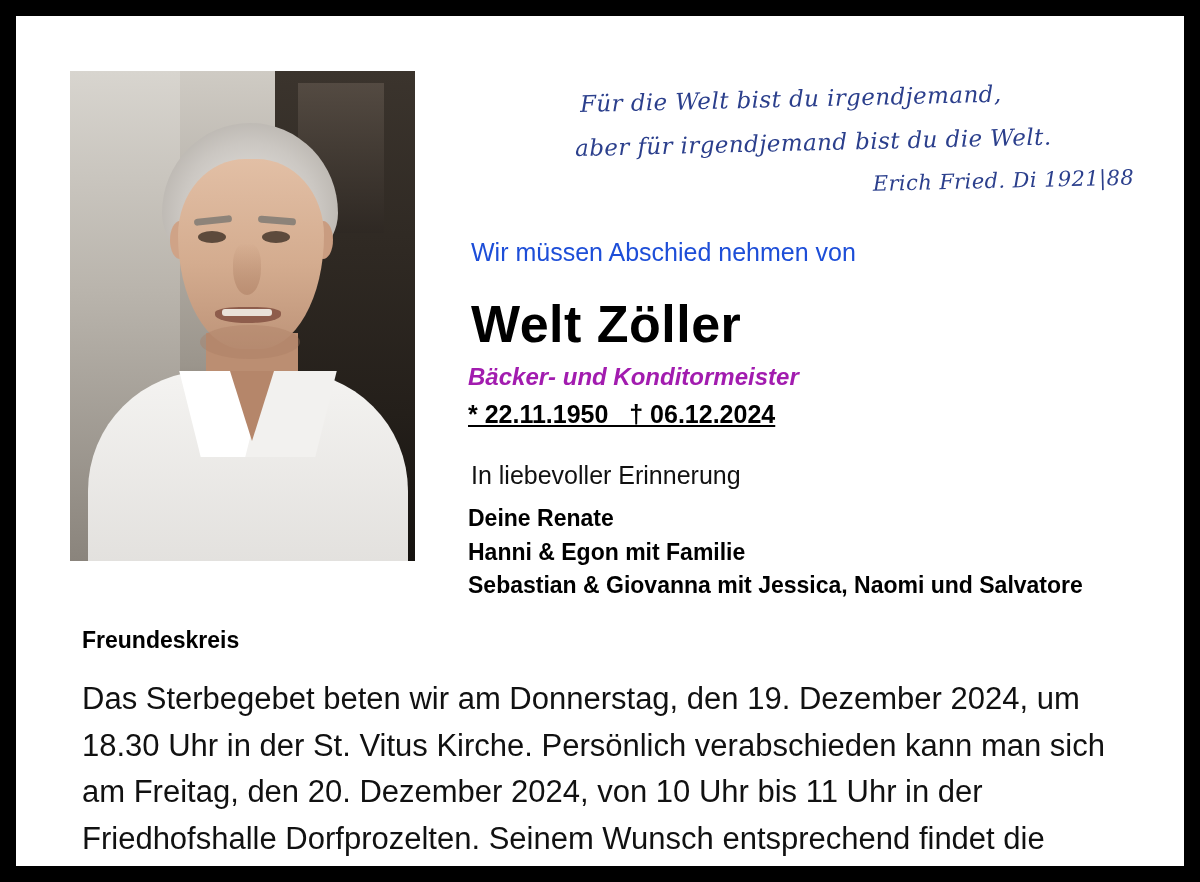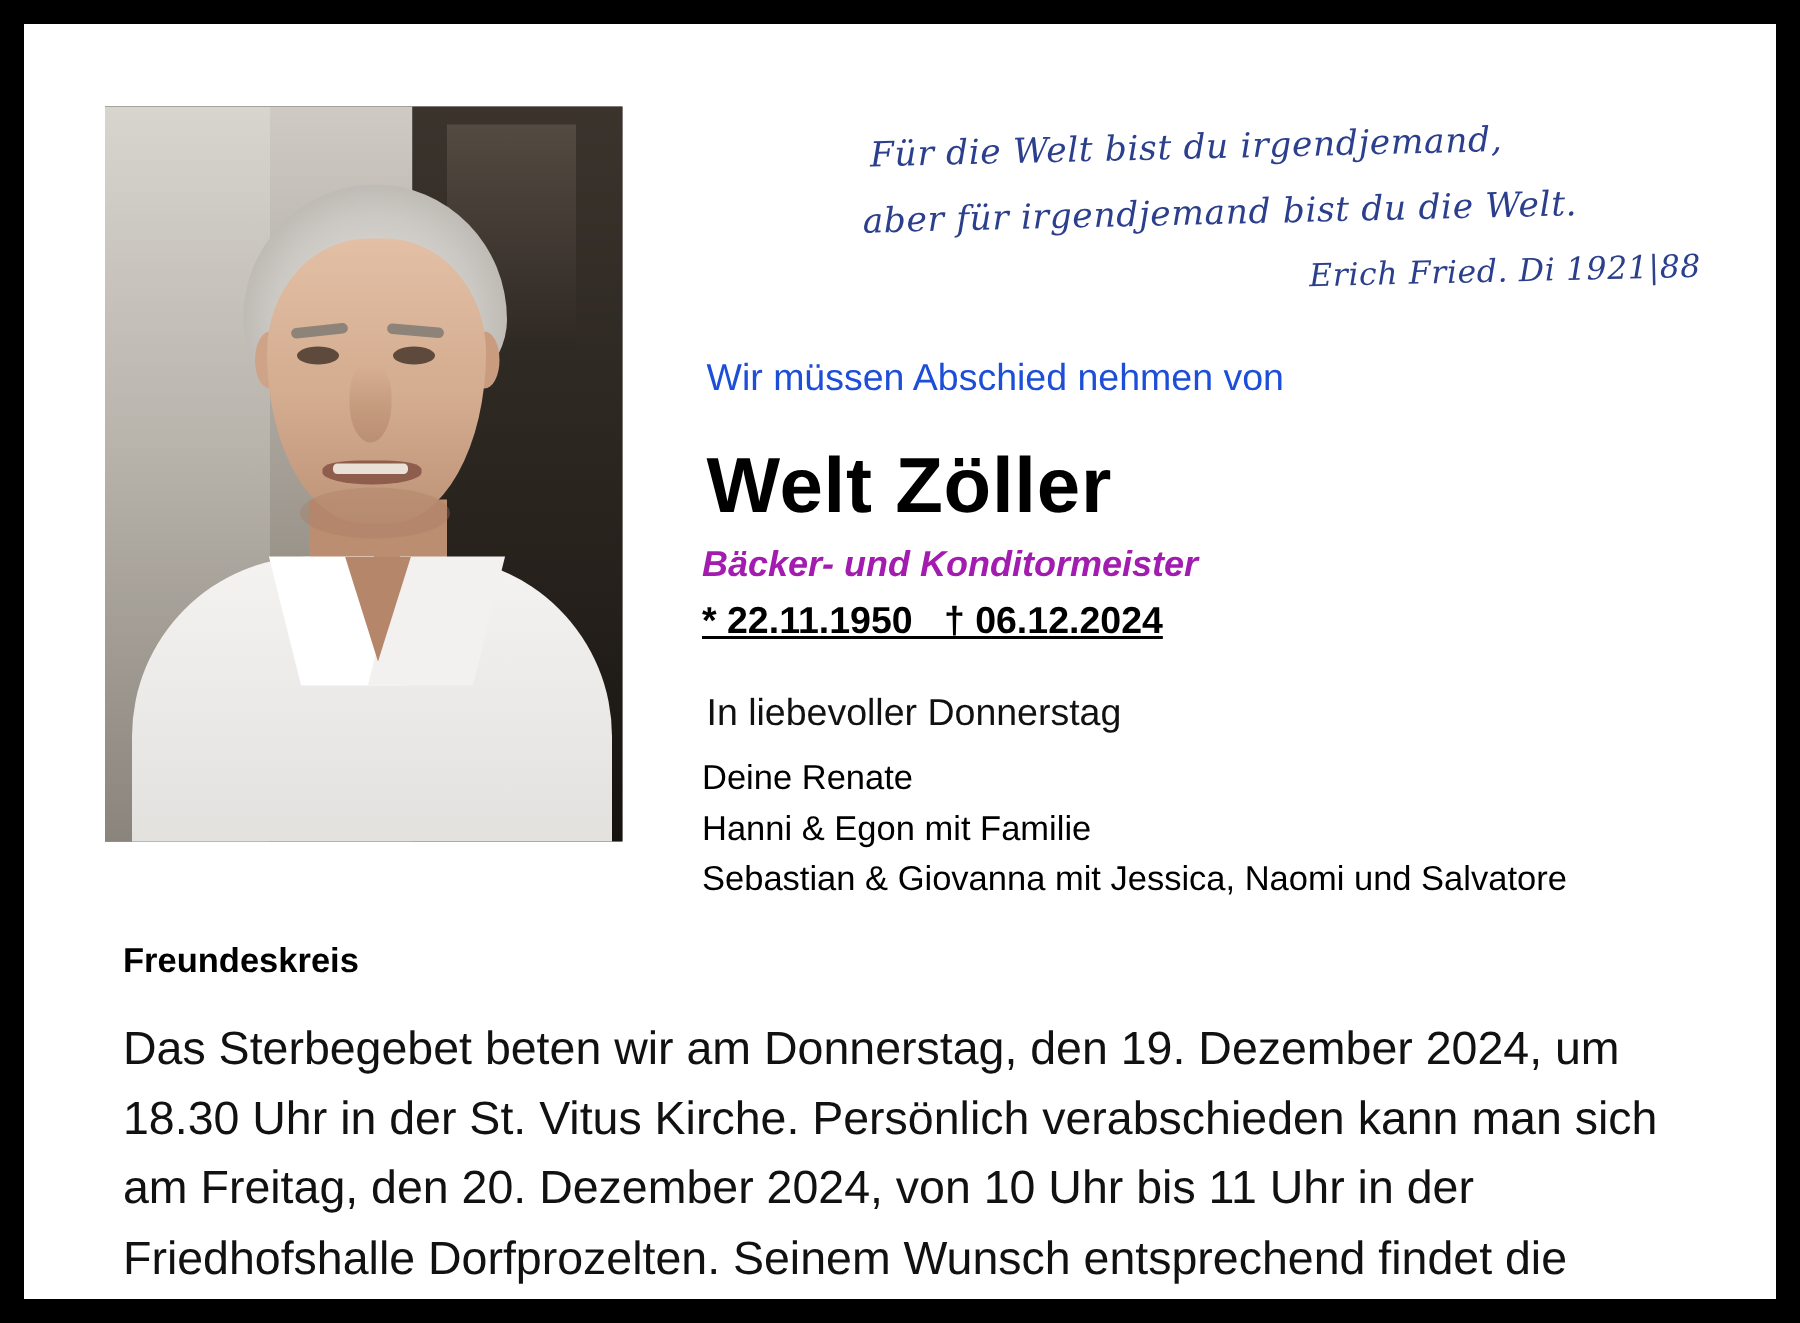--- a/index.html
+++ b/index.html
@@ -215,21 +215,21 @@
     left: 455px;
     top: 445px;
     font-size: 25px;
     color: #111;
   }
   .family {
     position: absolute;
     left: 452px;
     top: 486px;
     font-size: 23px;
-    font-weight: normal;
+    font-weight: bold;
     color: #000;
     line-height: 1.46;
   }
   .family div { white-space: nowrap; }
 
   .place {
     position: absolute;
     left: 66px;
     top: 611px;
     font-size: 23px;
@@ -279,21 +279,21 @@
     <div class="quote">
       <span class="l1">Für die Welt bist du irgendjemand,</span>
       <span class="l2">aber für irgendjemand bist du die Welt.</span>
       <span class="sig">Erich Fried. Di 1921|88</span>
     </div>
 
     <div class="lead">Wir müssen Abschied nehmen von</div>
     <div class="name">Welt Zöller</div>
     <div class="profession">Bäcker- und Konditormeister</div>
     <div class="dates">* 22.11.1950   † 06.12.2024</div>
-    <div class="memory">In liebevoller Donnerstag</div>
+    <div class="memory">In liebevoller Erinnerung</div>
 
     <div class="family">
       <div>Deine Renate</div>
       <div>Hanni &amp; Egon mit Familie</div>
       <div>Sebastian &amp; Giovanna mit Jessica, Naomi und Salvatore</div>
     </div>
 
     <div class="place">Freundeskreis</div>
     <div class="notice">Das Sterbegebet beten wir am Donnerstag, den 19. Dezember 2024, um 18.30 Uhr in der St. Vitus Kirche. Persönlich verabschieden kann man sich am Freitag, den 20. Dezember 2024, von 10 Uhr bis 11 Uhr in der Friedhofshalle Dorfprozelten. Seinem Wunsch entsprechend findet die Urnenbeisetzung im engsten Familien und Freundeskreis statt.</div>
 

